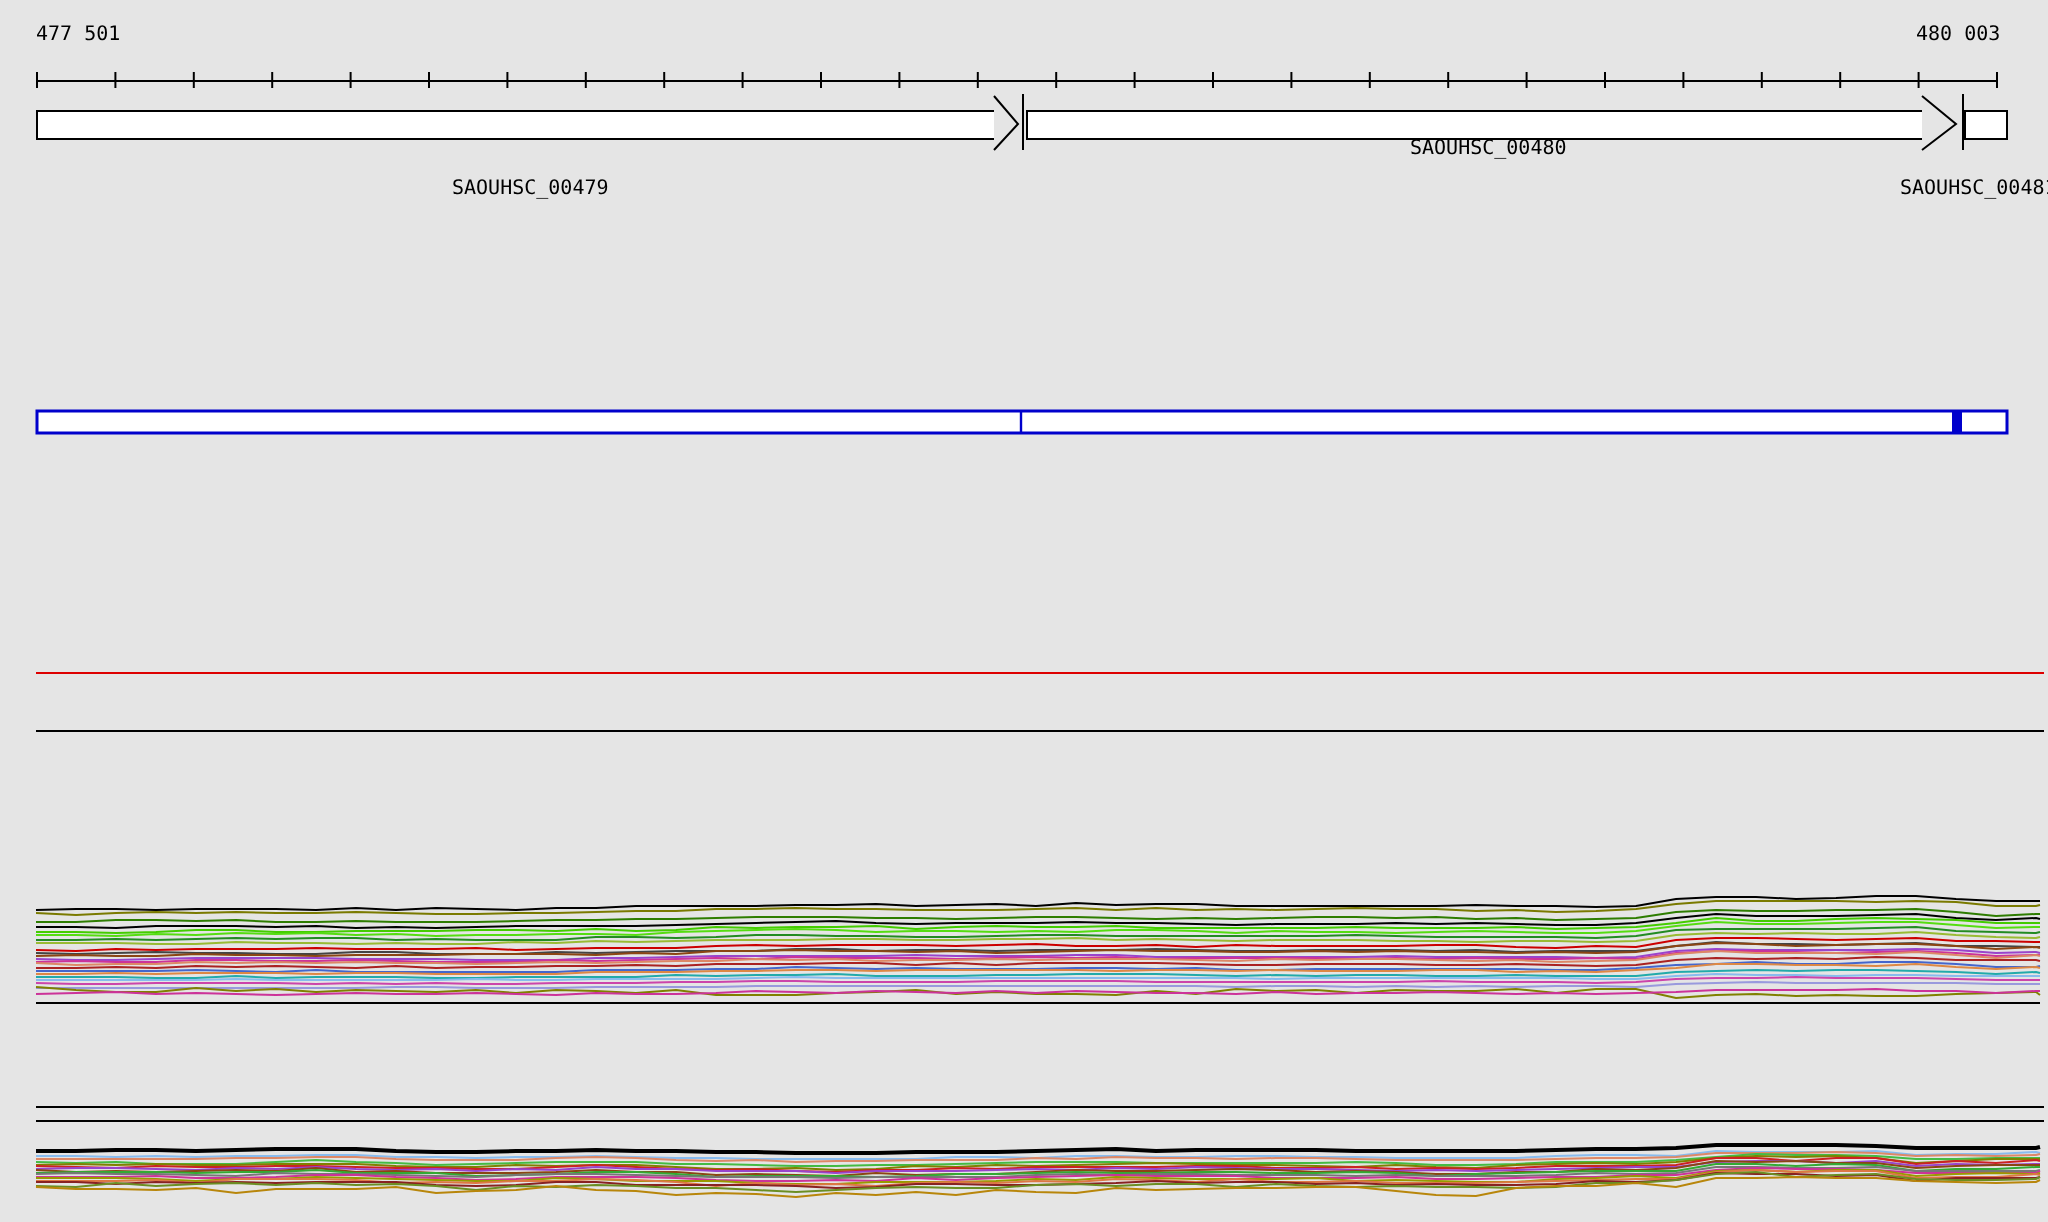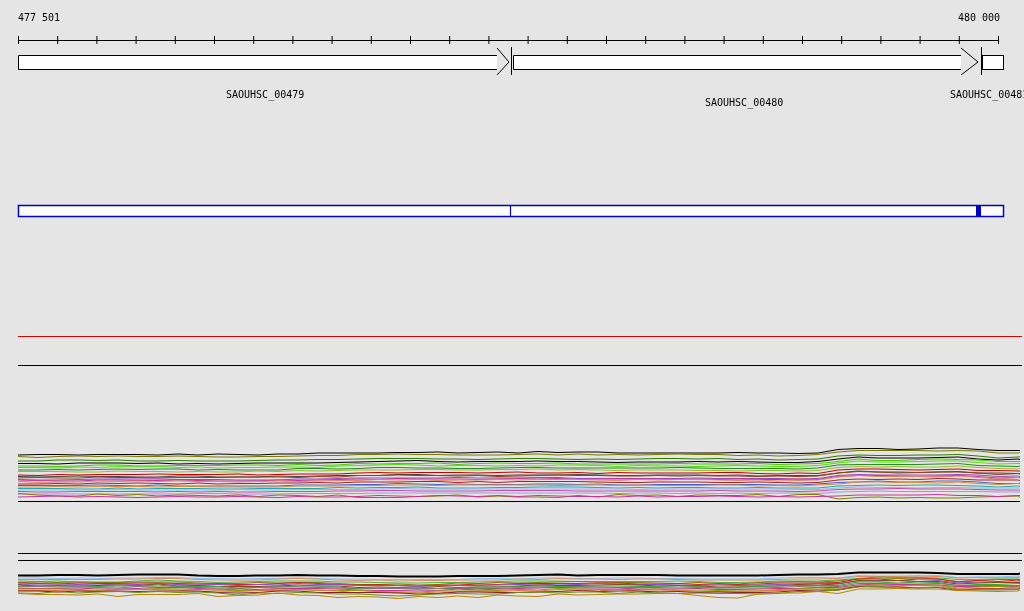--- a/index.html
+++ b/index.html
@@ -110,18 +110,18 @@
         <polyline points="18,588.5 38,588.5 58,588.5 78,588 98,589 118,589 138,588.5 158,587.5 178,587.5 198,588.5 218,589 238,590 258,589.5 278,588.5 298,588.5 318,588.5 338,589 358,590 378,590.5 398,590.5 418,590 438,590.5 458,589 478,590 498,589 518,588.5 538,588 558,587.5 578,588 598,588 618,588 638,589 658,589 678,589 698,588.5 718,589.5 738,589.5 758,589 778,588.5 798,588.5 818,587.5 838,587.5 858,585 878,584 898,584.5 918,584.5 938,585 958,586.5 978,586.5 998,586.5 1018,586.5 1020,585.5" stroke="#cc3399" stroke-width="1"></polyline>
         <polyline points="18,589 38,589 58,589 78,589.5 98,590.5 118,589.5 138,589.5 158,588.5 178,589 198,589.5 218,590 238,590.5 258,590.5 278,589 298,589.5 318,590.5 338,590.5 358,590.5 378,591.5 398,592 418,592 438,591 458,591 478,591 498,590.5 518,589.5 538,590 558,588.5 578,589 598,589.5 618,589.5 638,589.5 658,589 678,590.5 698,590 718,590.5 738,591 758,591 778,589.5 798,589 818,588 838,589 858,585.5 878,585 898,586 918,585 938,585 958,588 978,587 998,586.5 1018,587 1020,586.5" stroke="#999900" stroke-width="1"></polyline>
         <polyline points="18,590.5 38,590.5 58,590.5 78,590 98,591.5 118,589.5 138,589.5 158,589.5 178,590 198,591.5 218,591 238,591.5 258,590.5 278,590.5 298,589.5 318,590 338,591 358,593 378,591.5 398,592.5 418,592 438,593 458,591.5 478,591 498,591.5 518,590.5 538,591 558,589.5 578,590 598,591 618,589.5 638,591 658,591 678,590.5 698,591.5 718,591.5 738,591.5 758,591 778,590.5 798,590 818,589.5 838,589.5 858,586 878,585 898,586 918,585.5 938,585.5 958,589 978,588.5 998,588.5 1018,587 1020,587.5" stroke="#dd7744" stroke-width="1"></polyline>
         <polyline points="18,591 38,591 58,592 78,591 98,591.5 118,591 138,591.5 158,591 178,591 198,591 218,592.5 238,593 258,592.5 278,591 298,591 318,592.5 338,592.5 358,592.5 378,592.5 398,593 418,594 438,593.5 458,592 478,592 498,592.5 518,592.5 538,592 558,591.5 578,590.5 598,591.5 618,591 638,591 658,592 678,591.5 698,592.5 718,592 738,592.5 758,592.5 778,592 798,590.5 818,591 838,590 858,586.5 878,587 898,587 918,588 938,587.5 958,590.5 978,589 998,589 1018,589 1020,588.5" stroke="#882222" stroke-width="1"></polyline>
         <polyline points="18,593 38,593.5 58,591.5 78,593 98,592 118,591.5 138,592.5 158,591.5 178,592.5 198,592 218,593 238,595 258,593 278,593.5 298,592.5 318,593 338,594 358,594 378,595 398,596 418,595 438,594 458,593.5 478,594 498,594 518,592.5 538,592 558,593 578,592 598,592 618,593.5 638,592 658,593 678,593.5 698,593 718,593.5 738,593.5 758,594 778,593.5 798,591.5 818,591.5 838,590 858,587 878,586 898,588.5 918,587.5 938,587 958,589.5 978,590 998,590 1018,589.5 1020,588.5" stroke="#6b8e23" stroke-width="1"></polyline>
         <polyline points="18,593.5 38,594.5 58,594.5 78,595 98,594 118,596.5 138,594.5 158,594.5 178,594.5 198,593.5 218,596.5 238,595.5 258,595 278,593 298,595 318,595.5 338,597.5 358,596.5 378,597 398,598.5 418,596.5 438,597.5 458,596 478,597.5 498,595 518,596 538,596.5 558,594 578,595 598,594.5 618,594 638,594 658,593.5 678,593.5 698,595.5 718,597.5 738,598 758,594 778,593 798,593 818,591.5 838,593.5 858,589 878,589 898,588.5 918,589 938,589 958,590.5 978,591 998,591.5 1018,591 1020,590" stroke="#b8860b" stroke-width="1"></polyline>
       </g>
     </svg>
 
   <div class="lbl" style="left:18px;top:12px">477 501</div>
-  <div class="lbl" style="left:958px;top:12px">480 000</div>
+  <div class="lbl" style="left:958px;top:12px">480 003</div>
 
   <div class="lbl" style="left:226px;top:89px">SAOUHSC_00479</div>
-  <div class="lbl" style="left:705px;top:97px">SAOUHSC_00480</div>
+  <div class="lbl" style="left:705px;top:69px">SAOUHSC_00480</div>
   <div class="lbl" style="left:950px;top:89px">SAOUHSC_00481</div>
 </div>
 
 </body></html>

